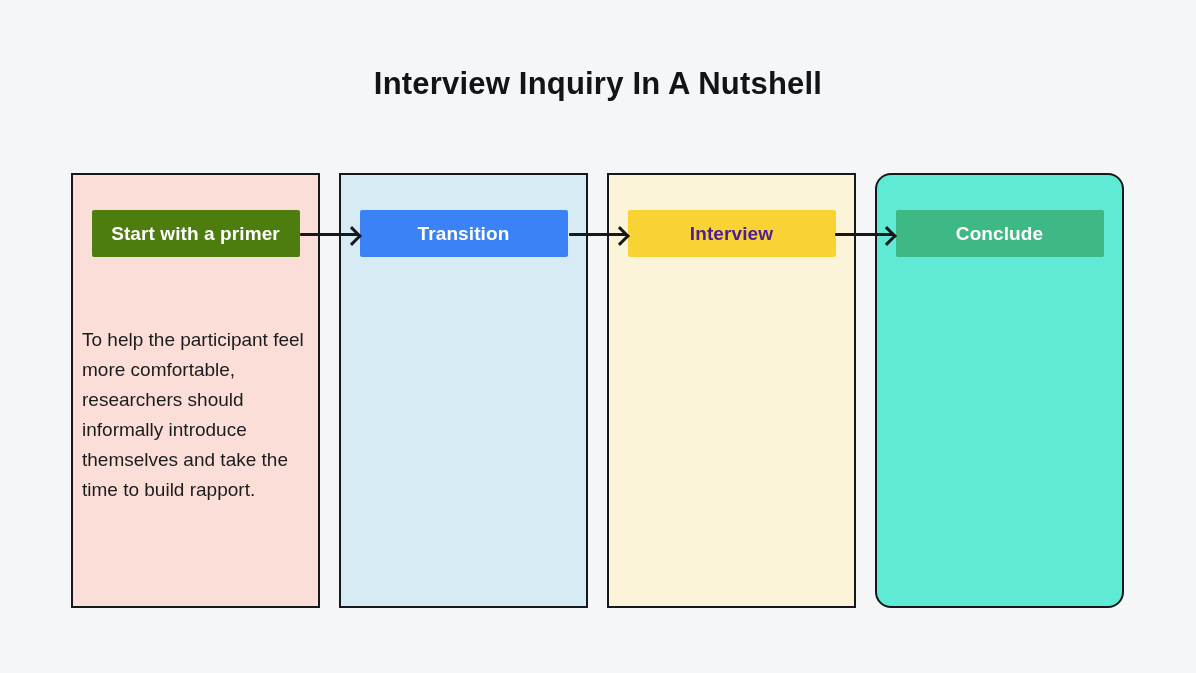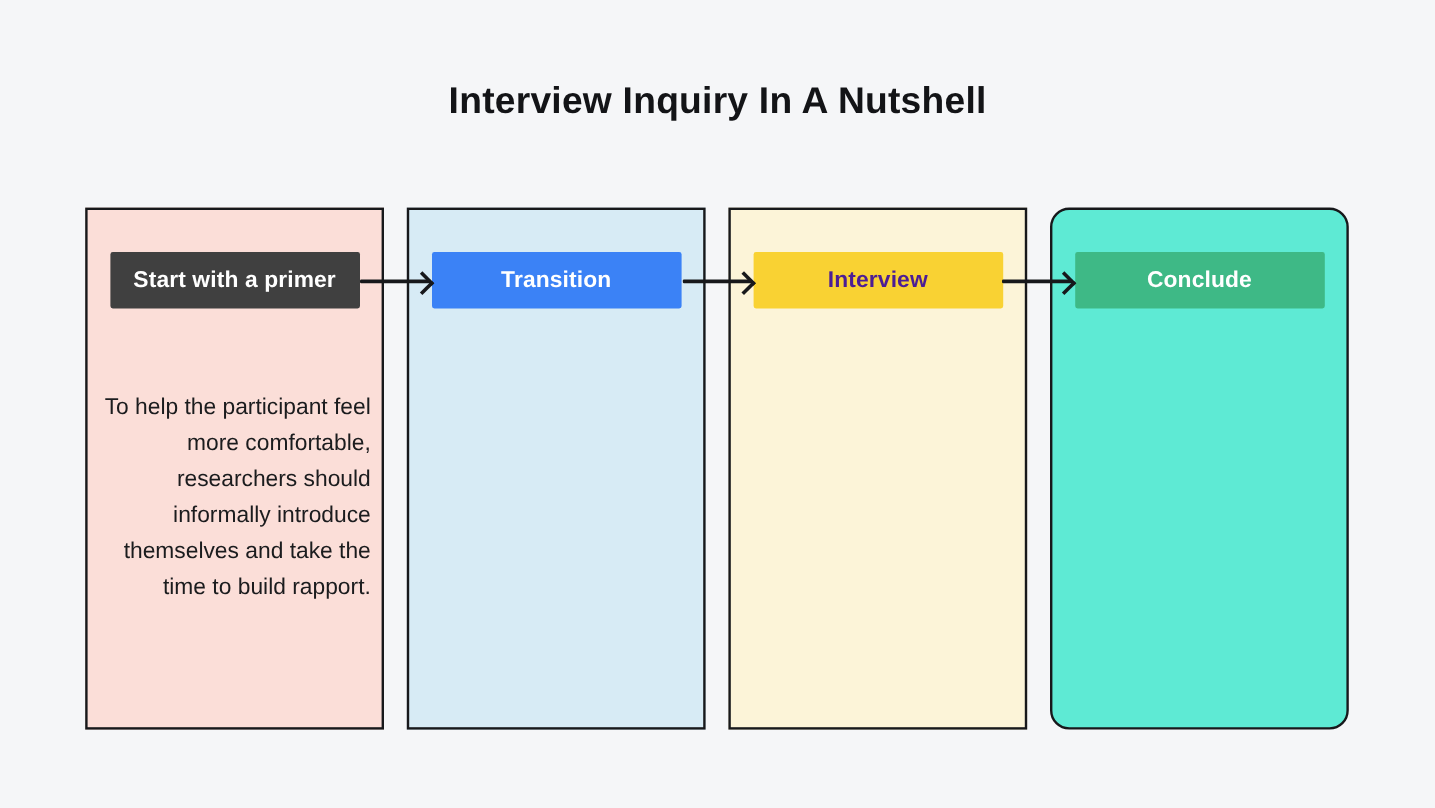--- a/index.html
+++ b/index.html
@@ -45,21 +45,21 @@
     justify-content: center;
     font-size: 19px;
     font-weight: 700;
     border-radius: 2px;
     letter-spacing: 0.1px;
   }
   .step-body {
     margin: 68px 9px 0;
     font-size: 19px;
     line-height: 30px;
-    text-align: right;
+    text-align: left;
     color: #1b1c1e;
   }
   .arrow {
     position: absolute;
     top: 233px;
     height: 3px;
     background: #17181b;
     border-radius: 1px;
   }
   .arrow::after {
@@ -80,21 +80,21 @@
 </head>
 <body>
 
 <div class="canvas" style="background-color: rgb(245, 246, 248);">
 
   <h1 class="title" style="color: rgb(19, 20, 23);">Interview Inquiry In A Nutshell</h1>
 
   <div class="cards">
 
     <div class="card" style="background-color: rgb(251, 222, 216);">
-      <div class="step-label" style="background-color: #404040; color: rgb(255, 255, 255);">Start with a primer</div>
+      <div class="step-label" style="background-color: #4d7c0f; color: rgb(255, 255, 255);">Start with a primer</div>
       <p class="step-body">To help the participant feel more comfortable, researchers should informally introduce themselves and take the time to build rapport.</p>
     </div>
 
     <div class="card" style="background-color: rgb(215, 235, 245);">
       <div class="step-label" style="background-color: #3b82f6; color: rgb(255, 255, 255);">Transition</div>
     </div>
 
     <div class="card" style="background-color: rgb(252, 244, 216);">
       <div class="step-label" style="background-color: rgb(249, 210, 51); color: #4c1d95;">Interview</div>
     </div>

